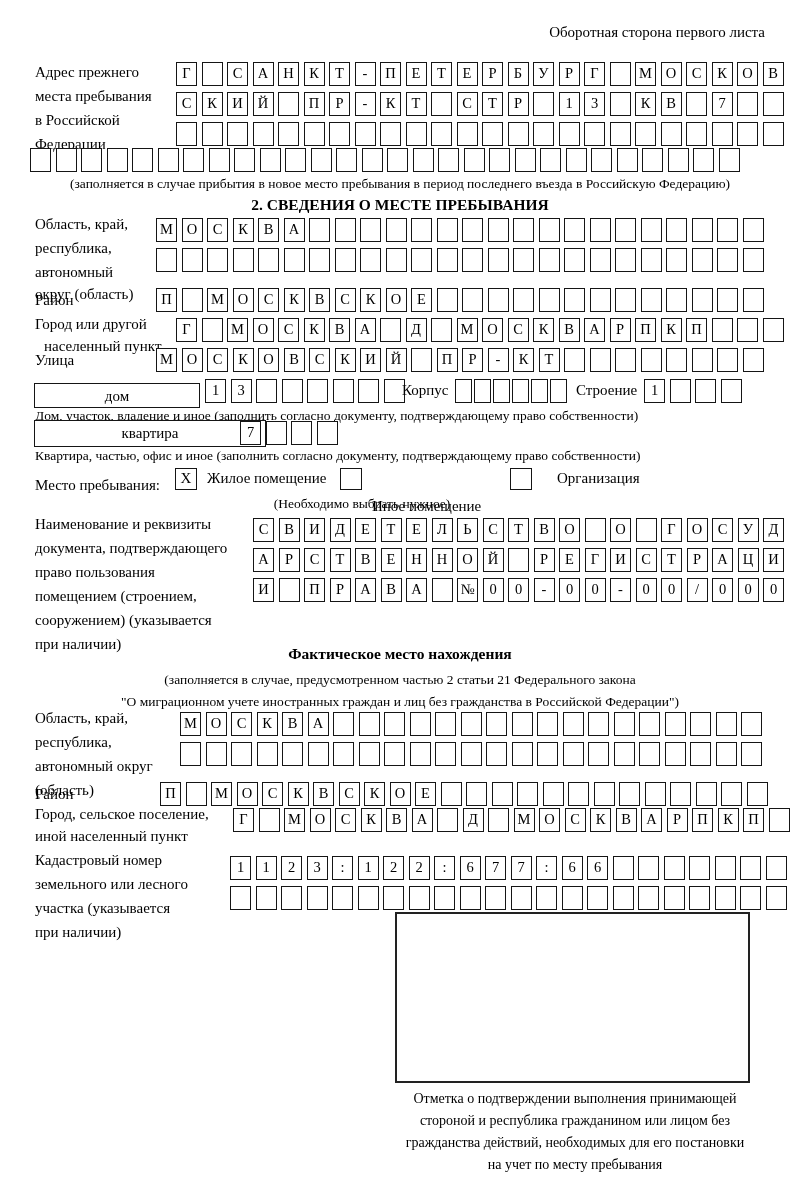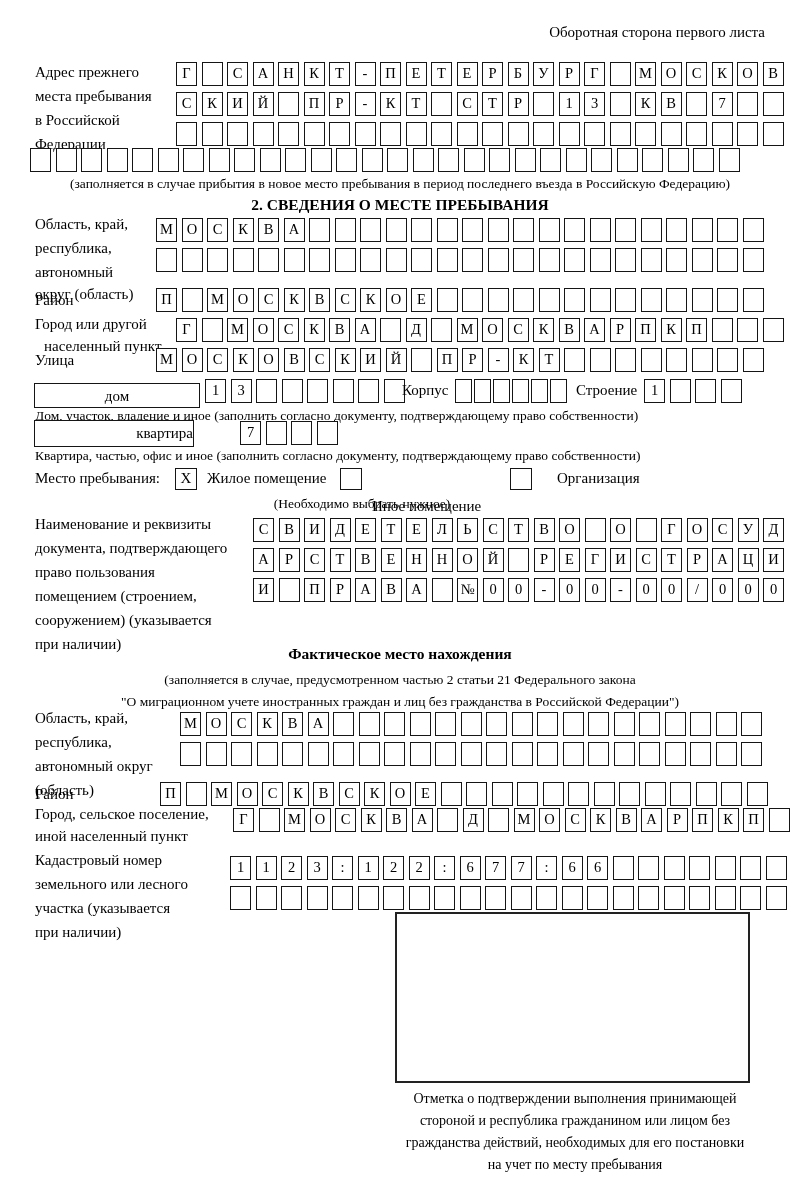--- a/index.html
+++ b/index.html
@@ -314,32 +314,32 @@
     <div class="boxrow" style="left:610px; top:1px;">
         <span class="cell">1</span>
         <span class="cell"></span>
         <span class="cell"></span>
         <span class="cell"></span>
       </div>
   </div>
   <div class="abs cap" style="left:35px; top:408px;">Дом, участок, владение и иное (заполнить согласно документу, подтверждающему право собственности)</div>
 
   <div class="abs" style="left:34px; top:420px; width:740px; height:28px;">
-    <div class="rect" style="left:0; top:0; width:160px; height:27px;text-align:right;">квартира</div>
+    <div class="rect" style="left:0; top:0; width:232px; height:27px;">квартира</div>
     <div class="boxrow" style="left:206px; top:1px;">
         <span class="cell">7</span>
         <span class="cell"></span>
         <span class="cell"></span>
         <span class="cell"></span>
       </div>
   </div>
   <div class="abs cap" style="left:35px; top:448px;">Квартира, частью, офис и иное (заполнить согласно документу, подтверждающему право собственности)</div>
 
   <div class="abs" style="left:35px; top:468px; width:740px; height:26px;">
-    <div class="abs lbl" style="left:0; top:2px;">Место пребывания:</div>
+    <div class="abs lbl" style="left:0; top:9px;">Место пребывания:</div>
     <div class="chk" style="left:140px; top:0;">Х</div>
     <div class="abs lbl" style="left:172px; top:2px;">Жилое помещение</div>
     <div class="chk" style="left:305px; top:0;"></div>
     <div class="abs lbl" style="left:337px; top:2px;margin-top:28px;">Иное помещение</div>
     <div class="chk" style="left:475px; top:0;"></div>
     <div class="abs lbl" style="left:522px; top:2px;">Организация</div>
   </div>
   <div class="abs cap" style="left:0; top:496px; width:676px; text-align:center;margin-left:24px;">(Необходимо выбрать нужное)</div>
 
   <div class="abs lbl" style="left:35px; top:516px;">Наименование и реквизиты</div>

